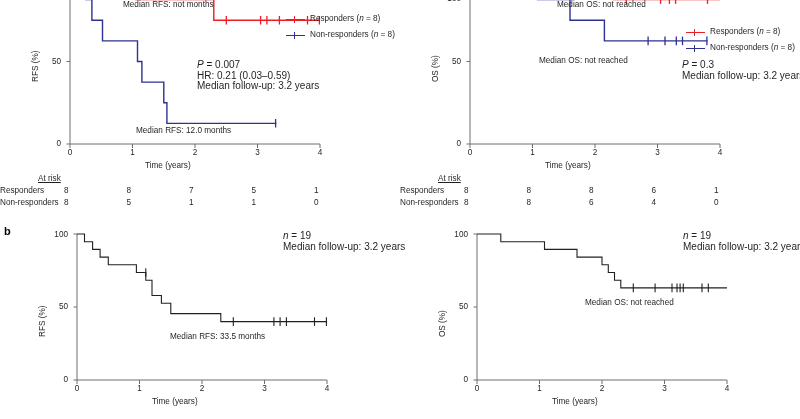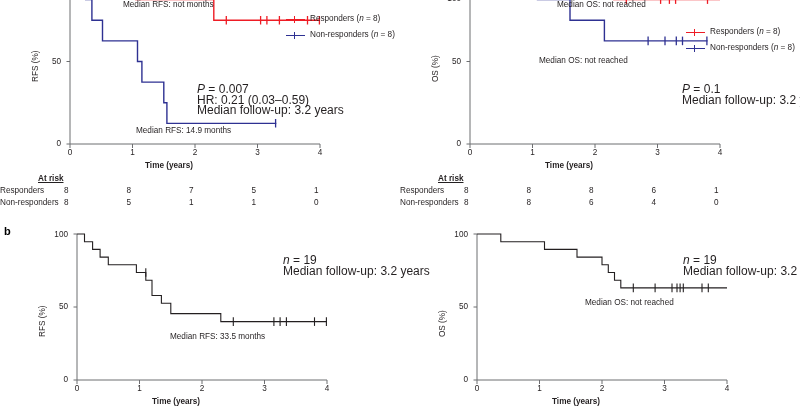--- a/index.html
+++ b/index.html
@@ -12,38 +12,38 @@
     position:relative;
   }
   .fig{position:absolute;left:0;top:0;width:800px;height:419px;}
   .panel{position:absolute;}
 
   
   .t{position:absolute;font-size:8.2px;line-height:10.5px;white-space:nowrap;color:#231f20;}
   .tick{position:absolute;font-size:8.2px;color:#231f20;white-space:nowrap;}
   .ylab{position:absolute;font-size:8.2px;color:#231f20;white-space:nowrap;
         transform-origin:0 0;transform:rotate(-90deg);}
-  .axtitle{position:absolute;font-size:8.2px;color:#231f20;white-space:nowrap;font-weight:bold;}
+  .axtitle{position:absolute;font-size:8.2px;color:#231f20;white-space:nowrap;}
   .plabel{position:absolute;font-size:11px;font-weight:bold;color:#000;}
   .ital{font-style:italic;}
 
   
   .atrisk{position:absolute;font-size:8.2px;color:#231f20;white-space:nowrap;}
-  .atrisk .hdr{text-decoration:underline;font-weight:bold;}
+  .atrisk .hdr{text-decoration:underline;}
   .ar-rowlabel{position:absolute;font-size:8.2px;text-align:left;white-space:nowrap;}
   .ar-num{position:absolute;font-size:8.2px;text-align:left;white-space:nowrap;}
 
   
   .legend{position:absolute;}
   .legend-row{position:relative;height:12px;margin-bottom:4px;white-space:nowrap;}
   .legend-line{position:absolute;left:0;top:5.5px;width:19px;height:1.4px;}
   .legend-tickmark{position:absolute;left:8px;top:2.5px;width:1.4px;height:7px;}
   .legend-text{position:absolute;left:24px;top:0px;font-size:8.2px;line-height:12px;}
 
-  .statsblock{position:absolute;font-size:12px;line-height:10.6px;white-space:nowrap;margin-top:24px;}
+  .statsblock{position:absolute;font-size:10px;line-height:10.6px;white-space:nowrap;}
   svg{display:block;overflow:visible;}
 </style>
 </head>
 <body>
 
 <div class="fig">
 
   <div class="panel" style="left:0;top:0;width:400px;height:220px;">
 
     <div class="ylab" style="left:31px;top:82px;">RFS (%)</div>
@@ -84,21 +84,21 @@
 
     <div class="tick" style="left:63px;top:148px;width:14px;text-align:center;">0</div>
     <div class="tick" style="left:125.5px;top:148px;width:14px;text-align:center;">1</div>
     <div class="tick" style="left:188px;top:148px;width:14px;text-align:center;">2</div>
     <div class="tick" style="left:250.5px;top:148px;width:14px;text-align:center;">3</div>
     <div class="tick" style="left:313px;top:148px;width:14px;text-align:center;">4</div>
 
     <div class="axtitle" style="left:145px;top:161px;">Time (years)</div>
 
     <div class="t" style="left:123px;top:0px;">Median RFS: not months</div>
-    <div class="t" style="left:136px;top:126px;">Median RFS: 14.9 months</div>
+    <div class="t" style="left:136px;top:126px;">Median RFS: 12.0 months</div>
 
     <div class="statsblock" style="left:197px;top:60px;">
       <div><span class="ital">P</span> = <span>0.007</span></div>
       <div>HR: <span>0.21 (0.03–0.59)</span></div>
       <div>Median follow-up: <span>3.2 years</span></div>
     </div>
 
     <div class="legend" style="left:286px;top:13px;">
       <div class="legend-row">
         <span class="legend-line" style="background:#ee1c25;"></span>
@@ -174,21 +174,21 @@
     <div class="tick" style="left:188px;top:148px;width:14px;text-align:center;">2</div>
     <div class="tick" style="left:250.5px;top:148px;width:14px;text-align:center;">3</div>
     <div class="tick" style="left:313px;top:148px;width:14px;text-align:center;">4</div>
 
     <div class="axtitle" style="left:145px;top:161px;">Time (years)</div>
 
     <div class="t" style="left:157px;top:0px;">Median OS: not reached</div>
     <div class="t" style="left:139px;top:56px;">Median OS: not reached</div>
 
     <div class="statsblock" style="left:282px;top:60px;">
-      <div><span class="ital">P</span> = <span>0.1</span></div>
+      <div><span class="ital">P</span> = <span>0.3</span></div>
       <div>Median follow-up: <span>3.2 years</span></div>
     </div>
 
     <div class="legend" style="left:286px;top:26px;">
       <div class="legend-row">
         <span class="legend-line" style="background:#ee1c25;"></span>
         <span class="legend-tickmark" style="background:#ee1c25;"></span>
         <span class="legend-text">Responders (<span class="ital">n</span> = 8)</span>
       </div>
       <div class="legend-row">

